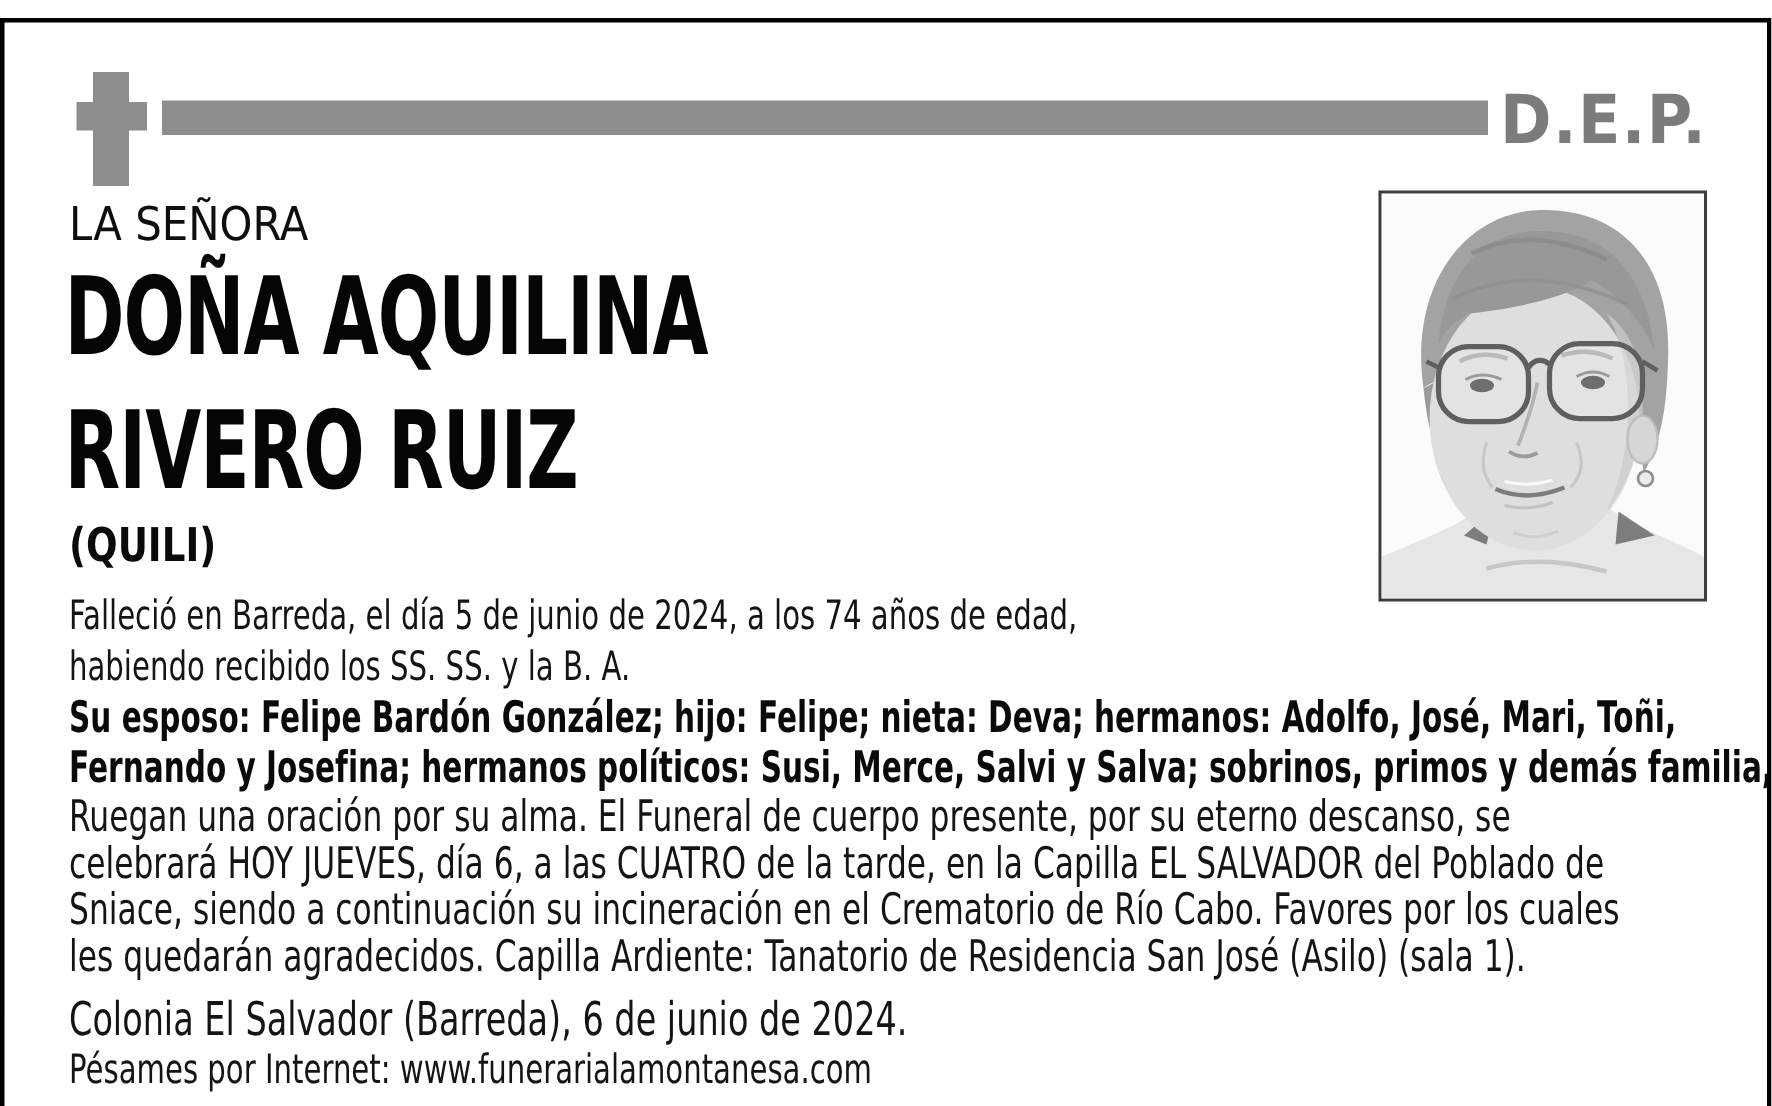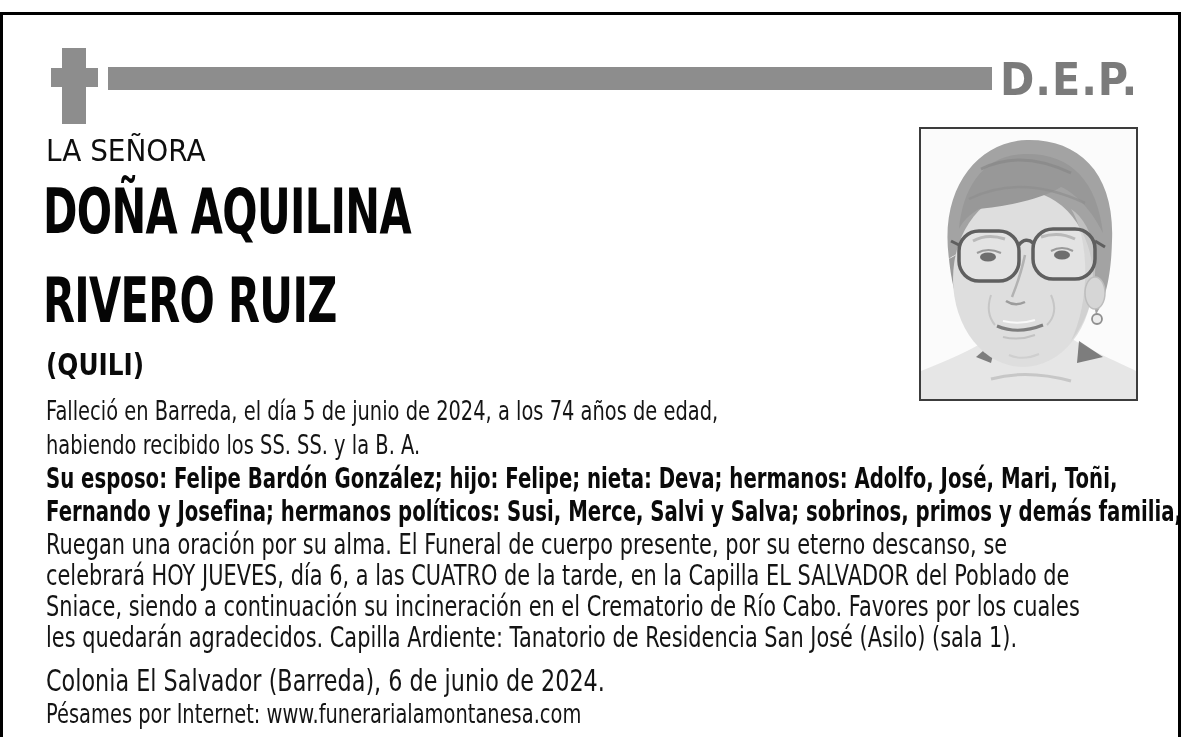--- a/index.html
+++ b/index.html
@@ -86,21 +86,21 @@
     font-size: 31px;
     color: #0e0e0e;
     transform: scaleX(0.90);
   }
   .name-block {
     position: absolute;
     left: 40px;
     top: 152px;
     font-weight: bold;
     color: #050505;
-    font-size: 62px;
+    font-size: 72px;
     line-height: 89px;
     letter-spacing: -1px;
   }
   .name-block .line { transform: scaleX(0.67); transform-origin: 0 0; white-space: nowrap; }
   .nickname {
     position: absolute;
     left: 43px;
     top: 331px;
     font-size: 31px;
     font-weight: bold;

